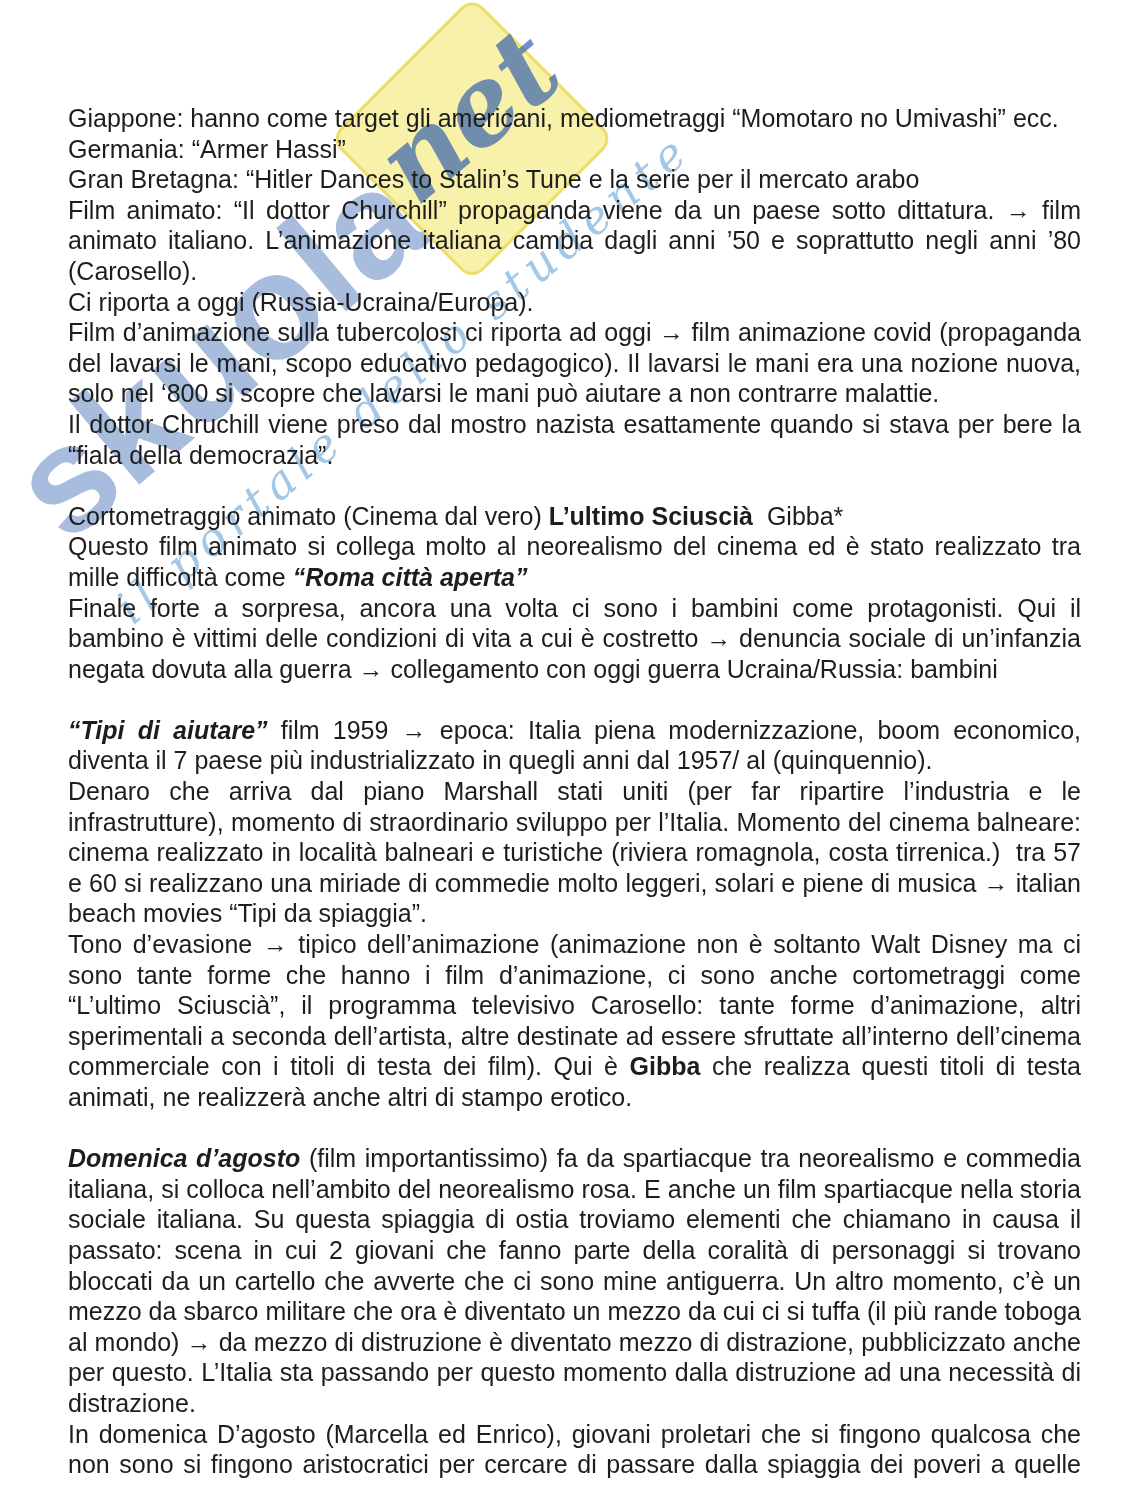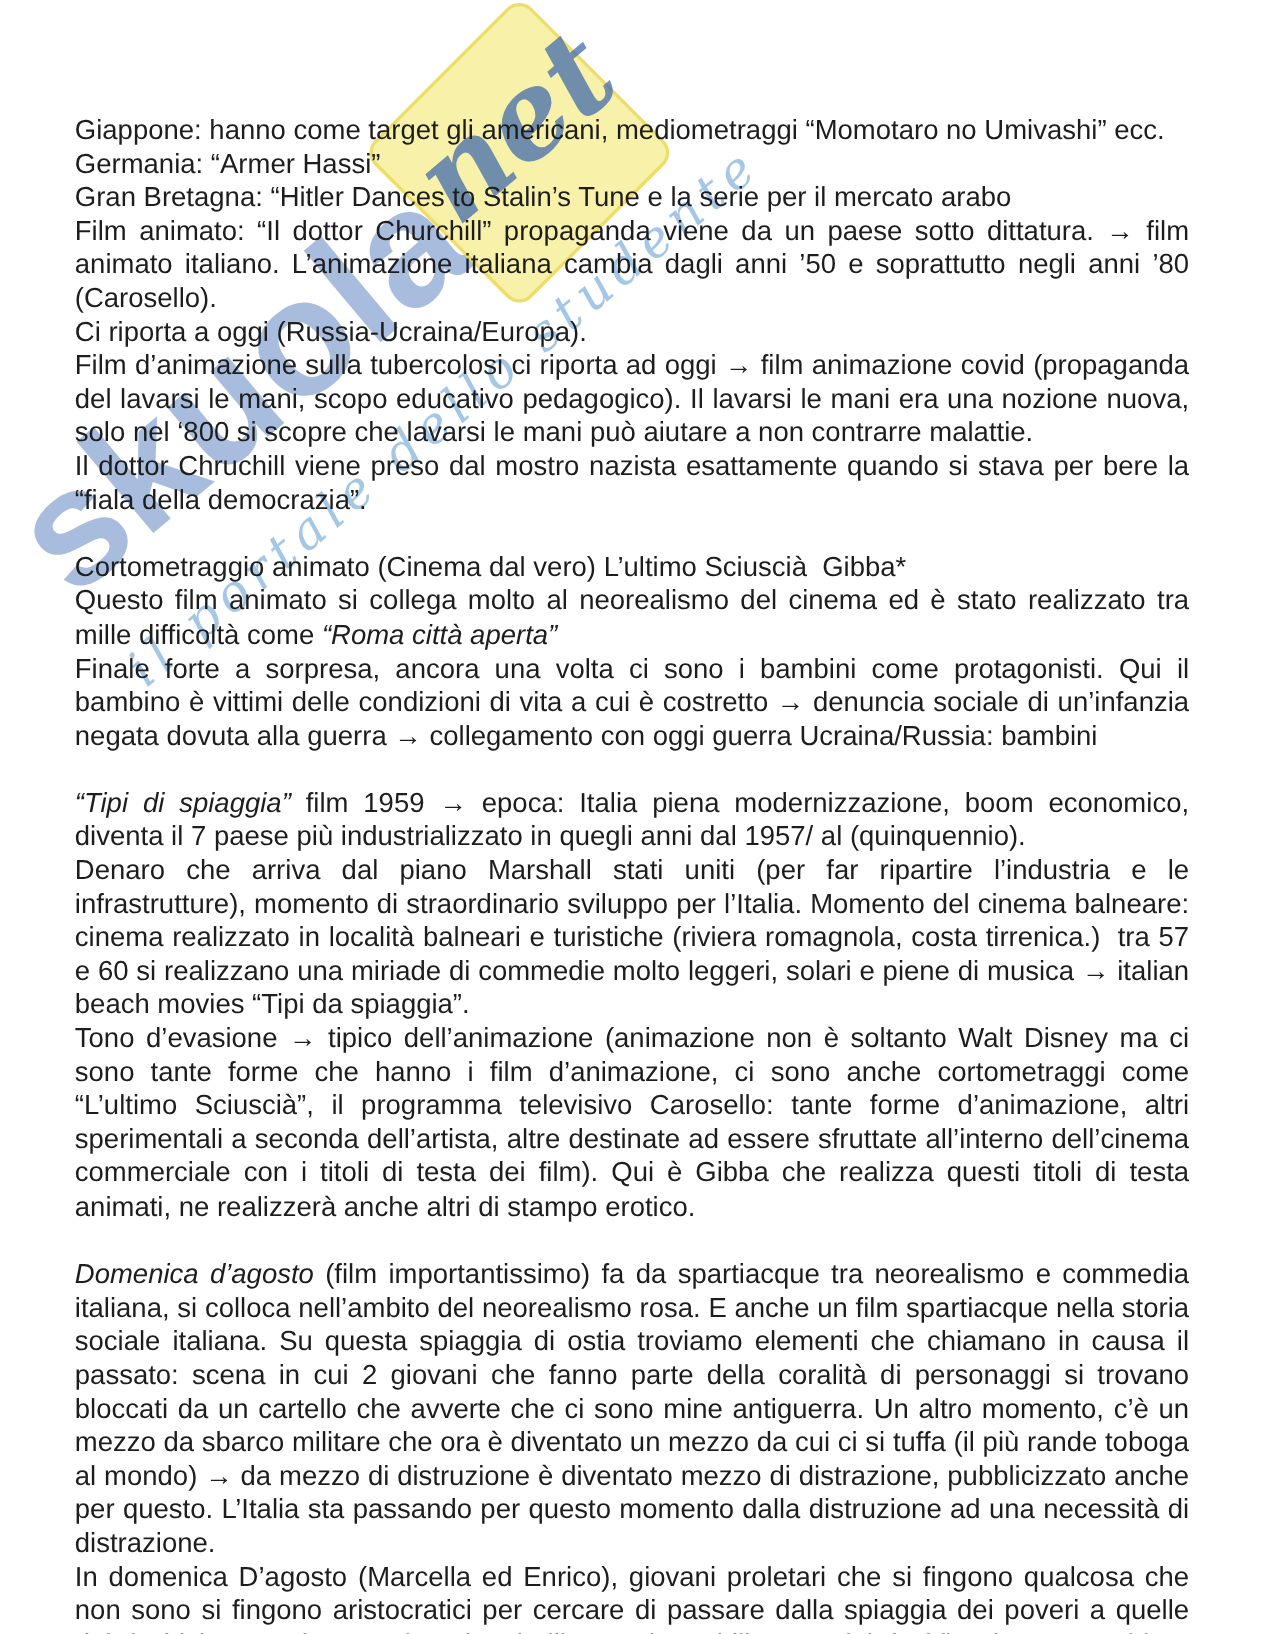--- a/index.html
+++ b/index.html
@@ -85,21 +85,21 @@
     top: 103px;
     width: 1013px;
     z-index: 1;
     color: #1d1d1d;
     font-size: 25px;
     line-height: 30.6px;
     text-align: justify;
   }
   .doc p.para { margin: 0; }
   .doc p.spacer { margin: 0; height: 30.6px; }
-  .doc .b { font-weight: normal; }
+  .doc .b { font-weight: bold; }
   .doc .i { font-style: italic; }
 </style>
 </head>
 <body>
 
 <div class="watermark">
   <div class="wm-row">
     <span class="wm-word">skuola</span>
     <span class="wm-diamond-wrap">
       <span class="wm-diamond"></span>
@@ -115,19 +115,19 @@
     <p class="para"><span>Gran Bretagna: “Hitler Dances to Stalin’s Tune e la serie per il mercato arabo</span></p>
     <p class="para"><span>Film animato: “Il dottor Churchill” propaganda viene da un paese sotto dittatura. → film animato italiano. L’animazione italiana cambia dagli anni ’50 e soprattutto negli anni ’80 (Carosello).</span></p>
     <p class="para"><span>Ci riporta a oggi (Russia-Ucraina/Europa).</span></p>
     <p class="para"><span>Film d’animazione sulla tubercolosi ci riporta ad oggi → film animazione covid (propaganda del lavarsi le mani, scopo educativo pedagogico). Il lavarsi le mani era una nozione nuova, solo nel ‘800 si scopre che lavarsi le mani può aiutare a non contrarre malattie.</span></p>
     <p class="para"><span>Il dottor Chruchill viene preso dal mostro nazista esattamente quando si stava per bere la “fiala della democrazia”.</span></p>
     <p class="spacer"></p>
     <p class="para"><span>Cortometraggio animato (Cinema dal vero) </span><span class="b">L’ultimo Sciuscià</span><span>&nbsp; Gibba*</span></p>
     <p class="para"><span>Questo film animato si collega molto al neorealismo del cinema ed è stato realizzato tra mille difficoltà come </span><span class="b i">“Roma città aperta”</span></p>
     <p class="para"><span>Finale forte a sorpresa, ancora una volta ci sono i bambini come protagonisti. Qui il bambino è vittimi delle condizioni di vita a cui è costretto → denuncia sociale di un’infanzia negata dovuta alla guerra → collegamento con oggi guerra Ucraina/Russia: bambini</span></p>
     <p class="spacer"></p>
-    <p class="para"><span class="b i">“Tipi di spiaggia”</span><span> film 1959 → epoca: Italia piena modernizzazione, boom economico, diventa il 7 paese più industrializzato in quegli anni dal 1957/ al (quinquennio).</span></p>
+    <p class="para"><span class="b i">“Tipi di aiutare”</span><span> film 1959 → epoca: Italia piena modernizzazione, boom economico, diventa il 7 paese più industrializzato in quegli anni dal 1957/ al (quinquennio).</span></p>
     <p class="para"><span>Denaro che arriva dal piano Marshall stati uniti (per far ripartire l’industria e le infrastrutture), momento di straordinario sviluppo per l’Italia. Momento del cinema balneare: cinema realizzato in località balneari e turistiche (riviera romagnola, costa tirrenica.) &nbsp;tra 57 e 60 si realizzano una miriade di commedie molto leggeri, solari e piene di musica → italian beach movies “Tipi da spiaggia”.</span></p>
     <p class="para"><span>Tono d’evasione → tipico dell’animazione (animazione non è soltanto Walt Disney ma ci sono tante forme che hanno i film d’animazione, ci sono anche cortometraggi come “L’ultimo Sciuscià”, il programma televisivo Carosello: tante forme d’animazione, altri sperimentali a seconda dell’artista, altre destinate ad essere sfruttate all’interno dell’cinema commerciale con i titoli di testa dei film). Qui è </span><span class="b">Gibba</span><span> che realizza questi titoli di testa animati, ne realizzerà anche altri di stampo erotico.</span></p>
     <p class="spacer"></p>
     <p class="para"><span class="b i">Domenica d’agosto</span><span> (film importantissimo) fa da spartiacque tra neorealismo e commedia italiana, si colloca nell’ambito del neorealismo rosa. E anche un film spartiacque nella storia sociale italiana. Su questa spiaggia di ostia troviamo elementi che chiamano in causa il passato: scena in cui 2 giovani che fanno parte della coralità di personaggi si trovano bloccati da un cartello che avverte che ci sono mine antiguerra. Un altro momento, c’è un mezzo da sbarco militare che ora è diventato un mezzo da cui ci si tuffa (il più rande toboga al mondo) → da mezzo di distruzione è diventato mezzo di distrazione, pubblicizzato anche per questo. L’Italia sta passando per questo momento dalla distruzione ad una necessità di distrazione.</span></p>
     <p class="para"><span>In domenica D’agosto (Marcella ed Enrico), giovani proletari che si fingono qualcosa che non sono si fingono aristocratici per cercare di passare dalla spiaggia dei poveri a quelle dei ricchi (separazione tra la spiaggia libera e lo stabilimento dei ricchi). Riescono nel loro intento perché sfruttano questa condizione carnevalesca della spiaggia →tema del carnevale (il fatto di essere in costume permette di mascherarsi da qualcosa che non sono</span></p>
   </div>
 
 </body></html>

